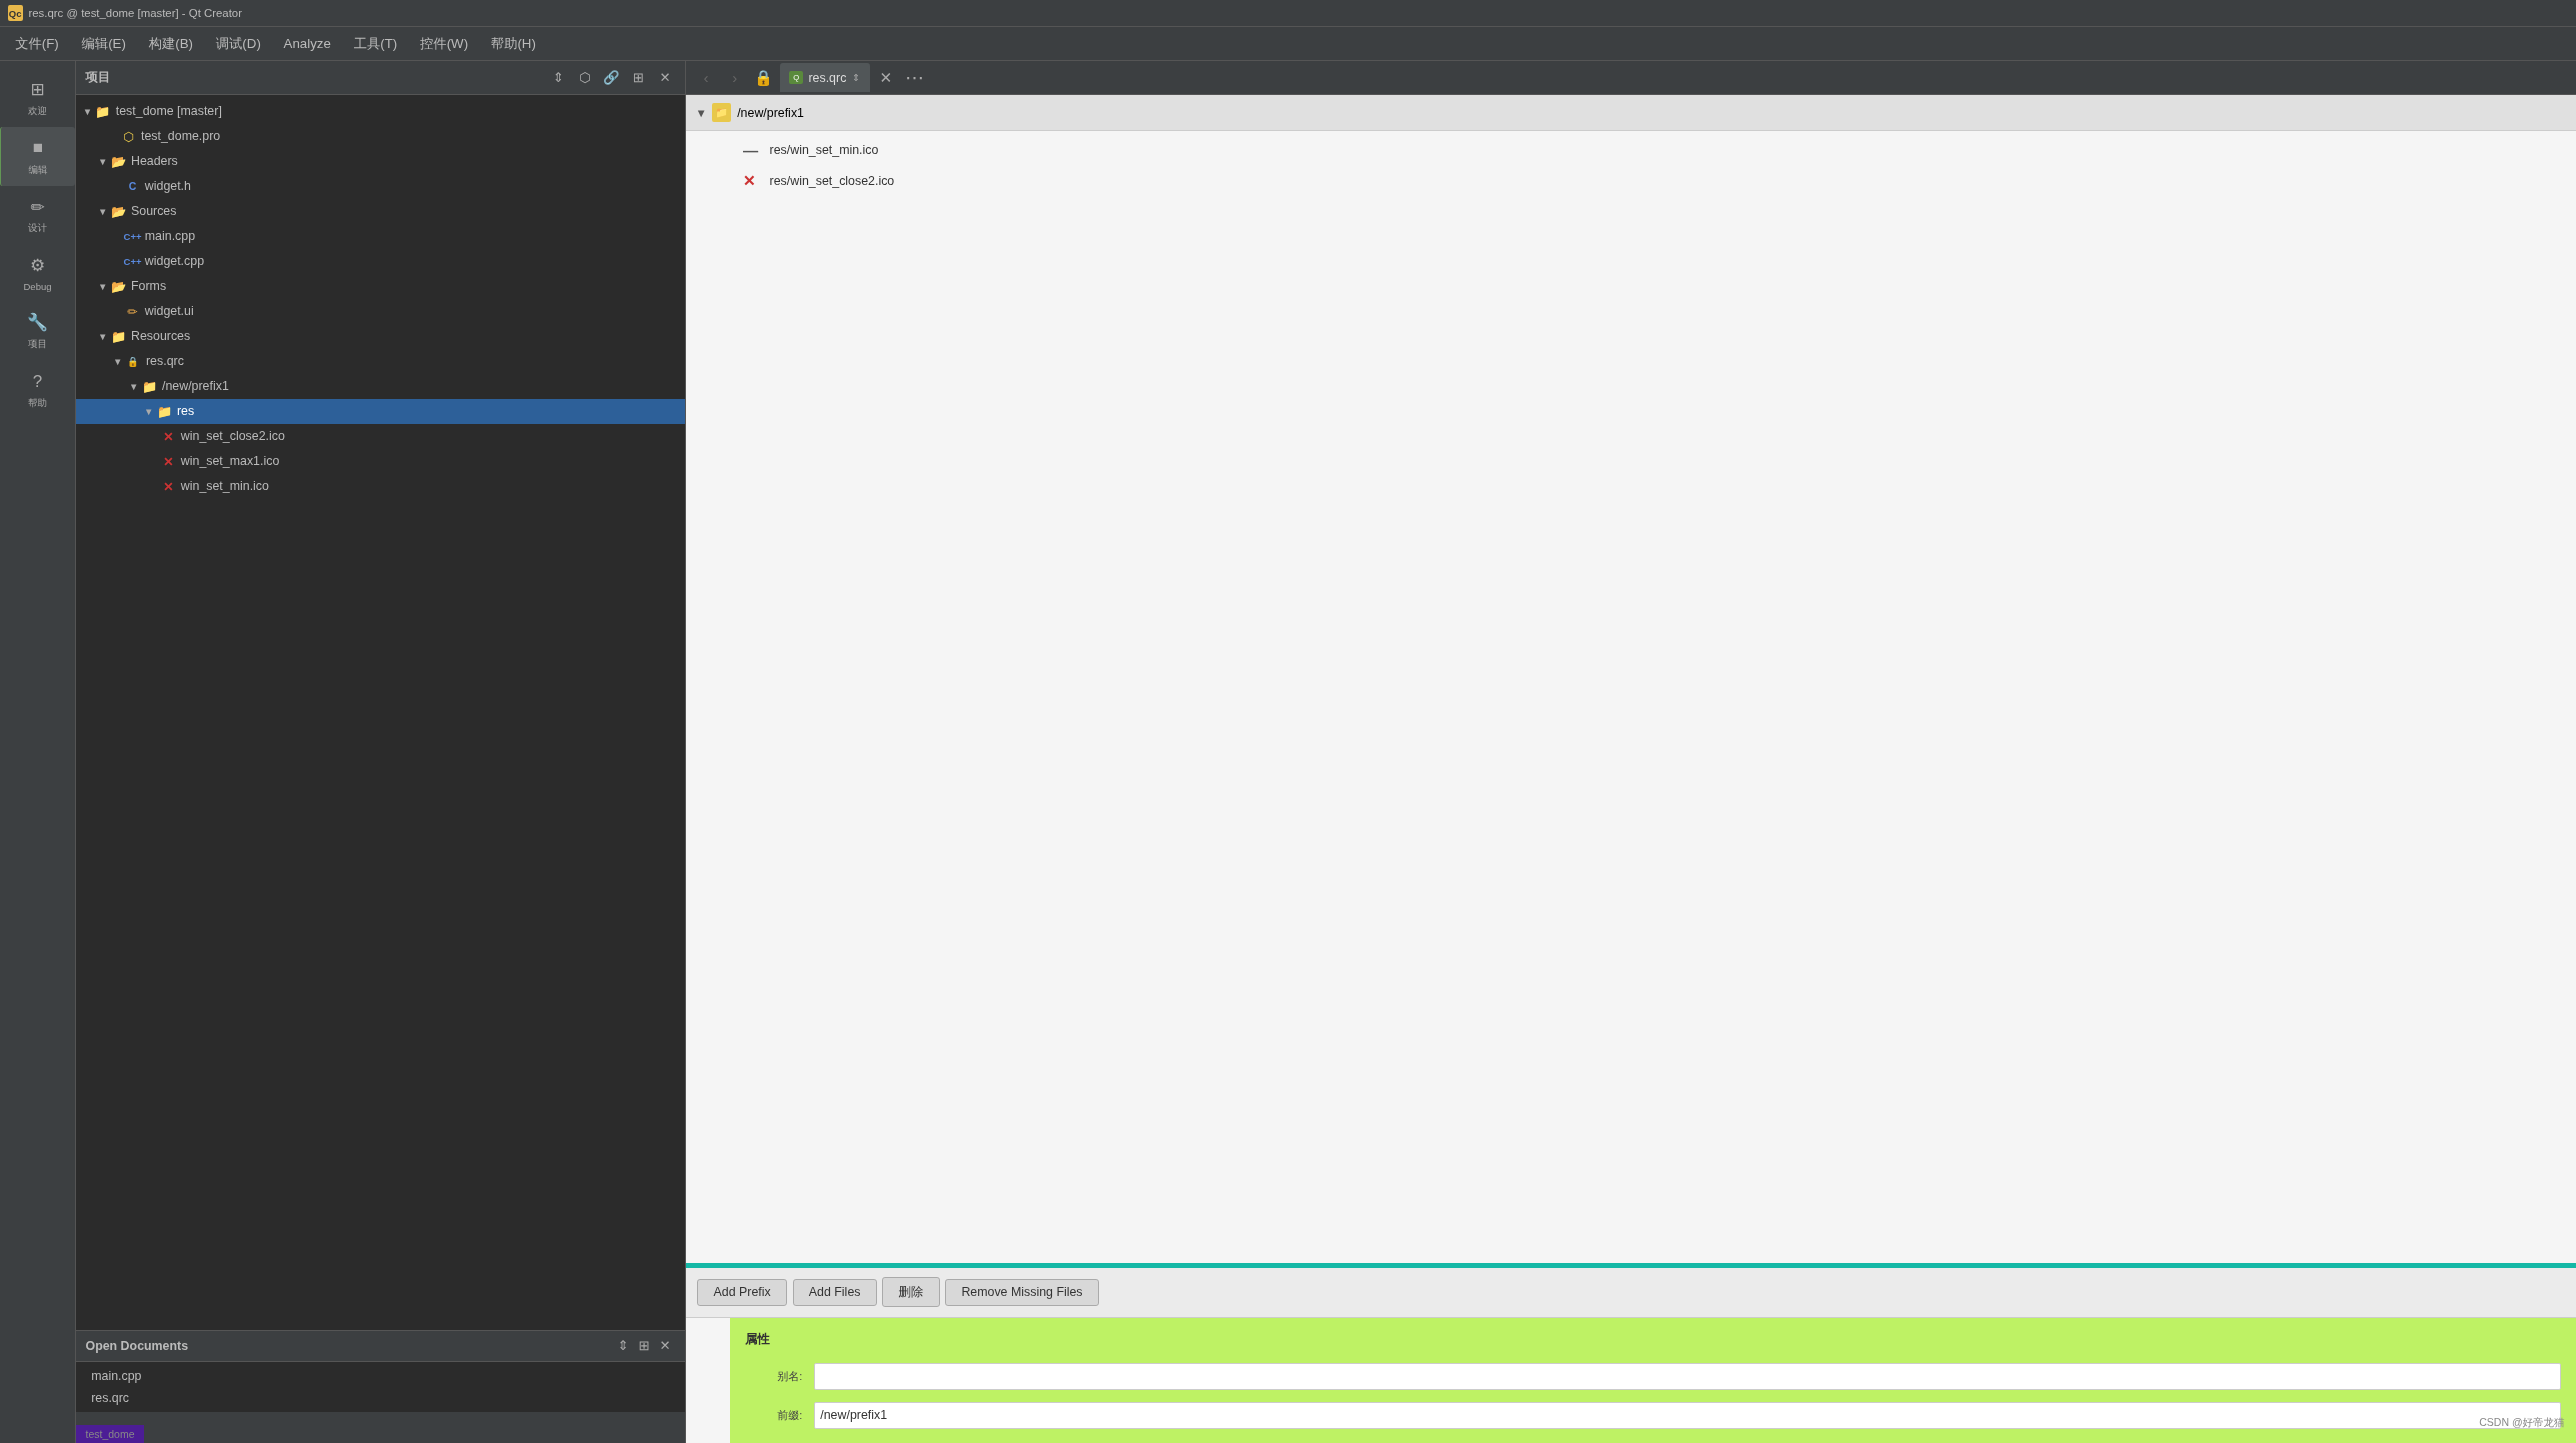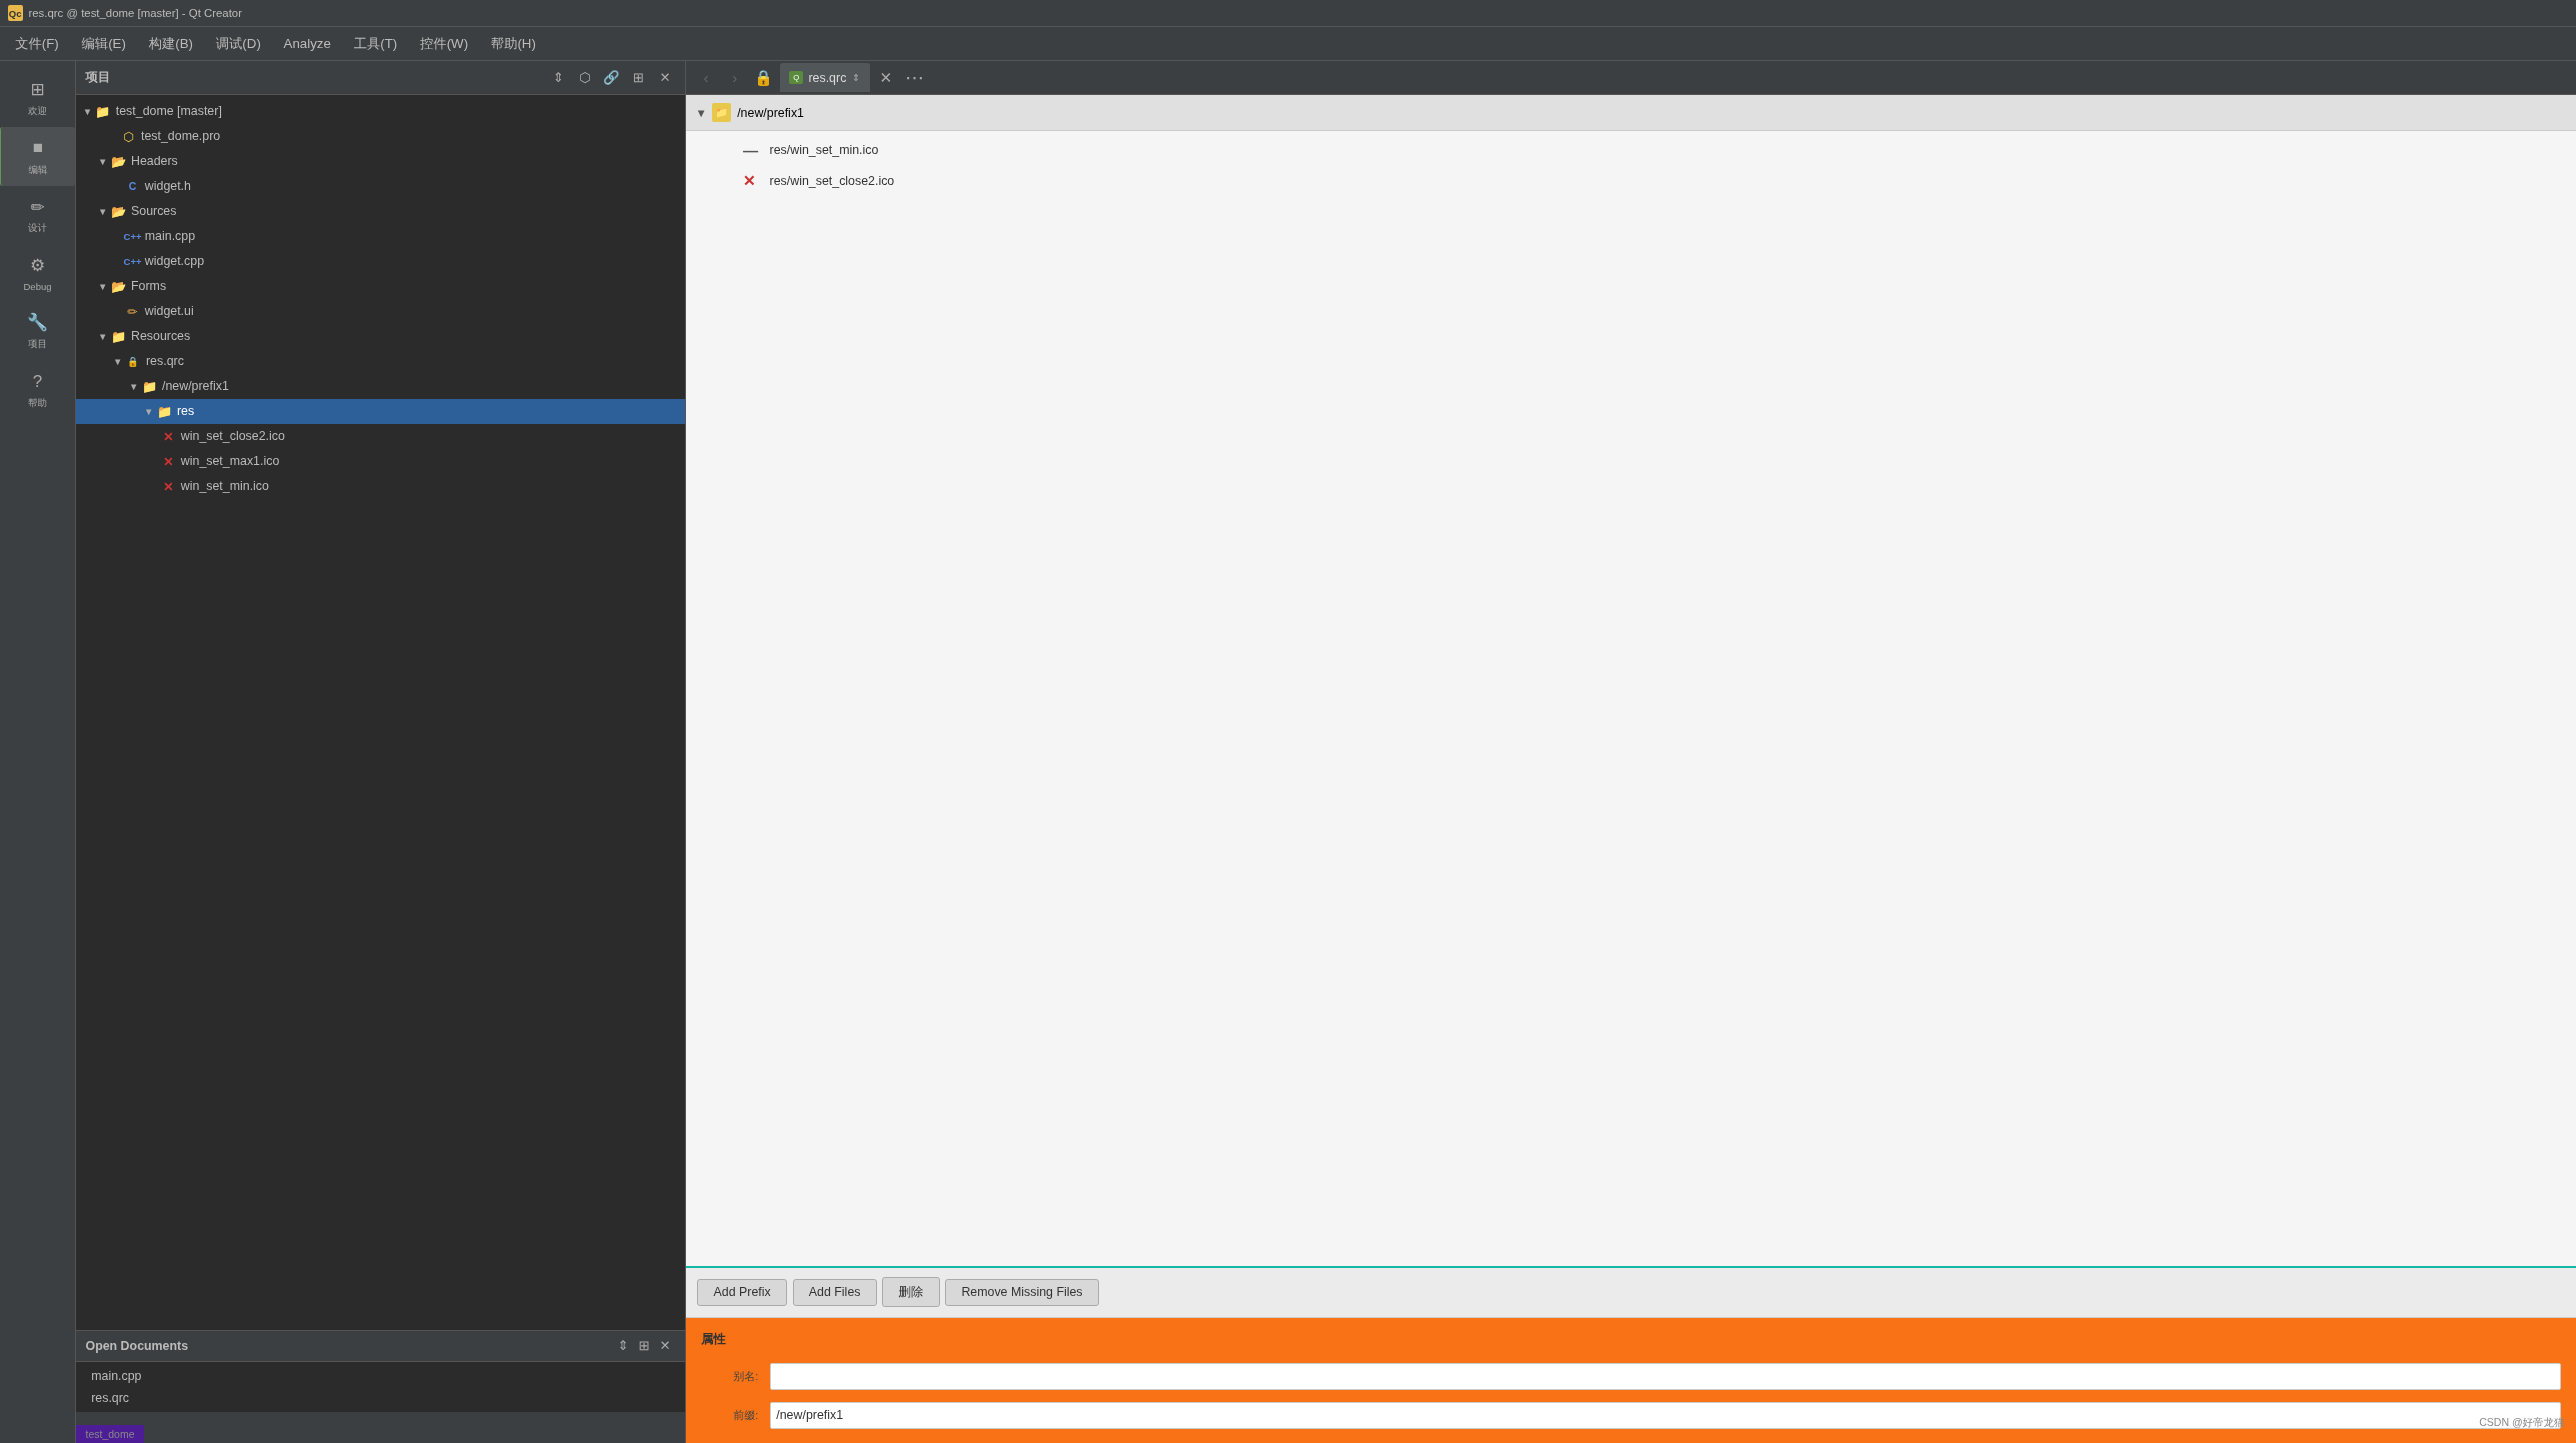--- a/index.html
+++ b/index.html
@@ -333,42 +333,43 @@
       height: 15.2px;
       border: 1.9px solid #555;
       display: inline-block;
     }
 
     
     .buttons-row {
       display: flex;
       align-items: center;
       padding: 9.5px 11.4px;
-      border-top: 2px solid #14b8a6;
+      border-top: 5px solid #14b8a6;
       border-bottom: 1px solid #ccc;
       background: #ebebeb;
       gap: 5.7px;
       flex-shrink: 0;
     }
     .action-btn {
       padding: 5.7px 15.2px;
       background: #d8d8d8;
       border: 1px solid #aaa;
       border-radius: 2.9px;
       color: #333;
       font-size: 12.4px;
       cursor: pointer;
       font-family: inherit;
     }
 
     
     .properties-section {
-      background: #f97316;
+      background: #bef264;
       padding: 9.5px 0;
       flex-shrink: 0;
+      margin-left: 44px;
     }
     .props-title {
       font-size: 12.4px;
       font-weight: bold;
       color: #333;
       padding: 3.8px 15.2px 9.5px;
     }
     .prop-row {
       display: flex;
       align-items: center;

